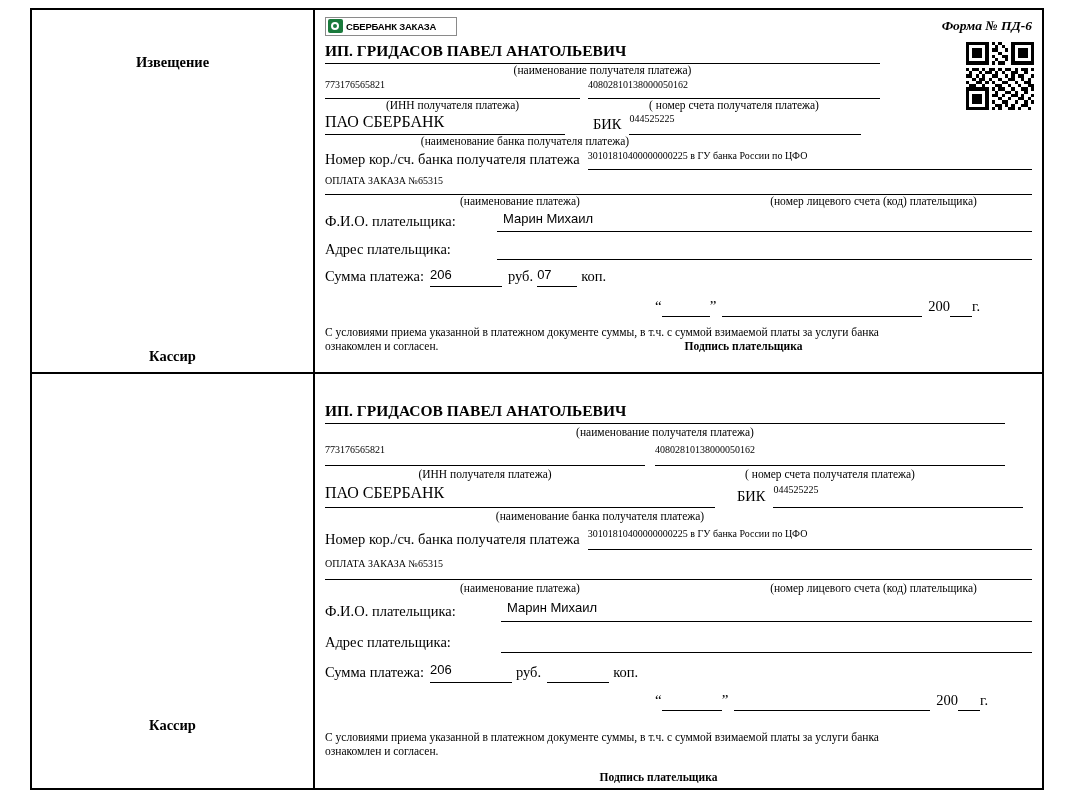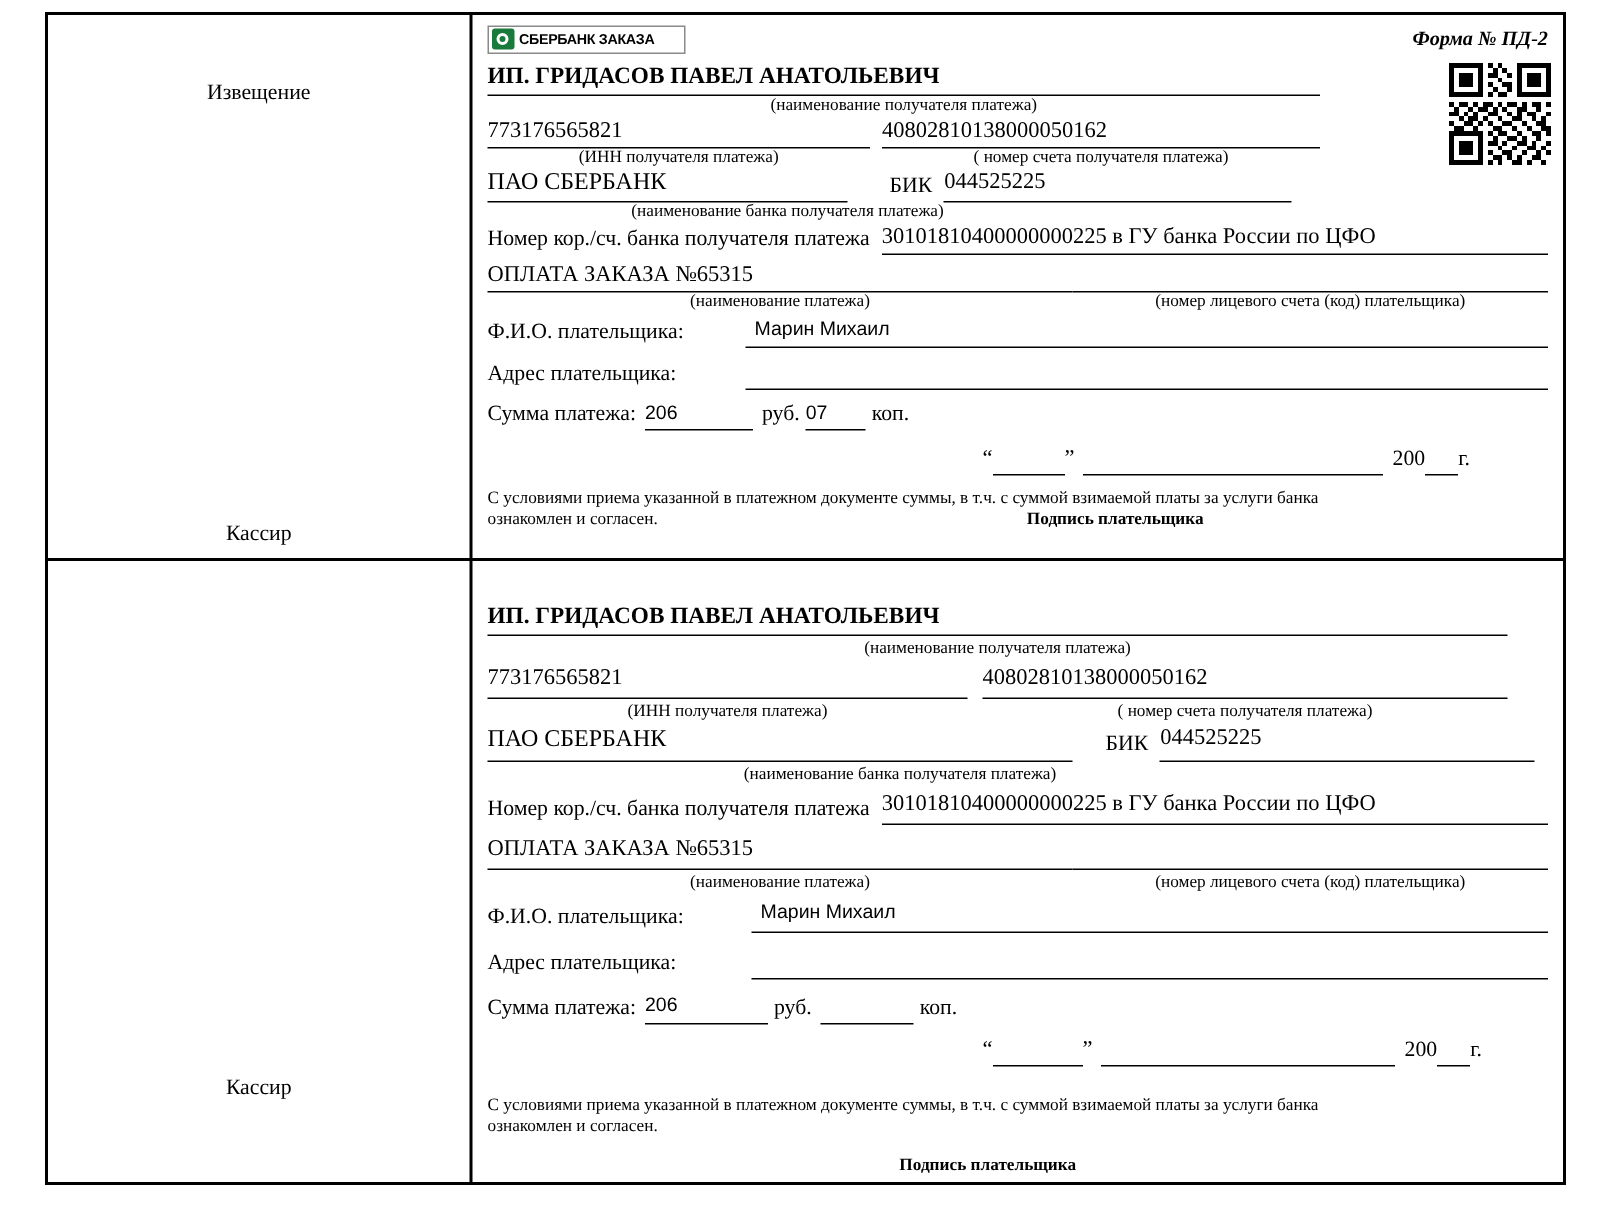--- a/index.html
+++ b/index.html
@@ -47,21 +47,21 @@
   .right-col {
     flex: 1;
     box-sizing: border-box;
     position: relative;
     padding: 6px 10px 4px 10px;
   }
   .side-label {
     position: absolute;
     width: 100%;
     text-align: center;
-    font-weight: normal;
+    font-weight: bold;
     font-size: 14.5px;
   }
   
   .ctr { text-align: left; }
   .small {
     font-size: 11.5px;
   }
   .caption {
     font-size: 11.5px;
     text-align: center;
@@ -75,21 +75,21 @@
   .ul {
     border-bottom: 1px solid #000;
     box-sizing: border-box;
   }
   .val {
     font-family: "Liberation Sans", sans-serif;
     font-size: 13px;
   }
   .serifval {
     font-family: "Liberation Serif", serif;
-    font-size: 15px;
+    font-size: 10px;
   }
   
   .logo {
     width: 132px;
     height: 19px;
     border: 1px solid #8a8a8a;
     background: #fff;
     display: flex;
     align-items: center;
     box-sizing: border-box;
@@ -147,21 +147,21 @@
       <div class="side-label" style="top:338px;">Кассир</div>
     </div>
 
     <div class="right-col">
 
       <div class="row" style="justify-content:space-between; align-items:center; height:20px;">
         <div class="logo">
           <span class="logo-mark"></span>
           <span class="logo-text">СБЕРБАНК ЗАКАЗА</span>
         </div>
-        <div class="form-no">Форма № ПД-2</div>
+        <div class="form-no">Форма № ПД-6</div>
       </div>
 
       <div class="qr">
         <svg width="68" height="68" viewBox="0 0 21 21" shape-rendering="crispEdges">
           <rect width="21" height="21" fill="#fff"></rect>
           <g fill="#000">
             <rect x="0" y="0" width="7" height="1"></rect>
               <rect x="0" y="0" width="1" height="7"></rect>
             <rect x="6" y="0" width="1" height="7"></rect>
               <rect x="0" y="6" width="7" height="1"></rect>

